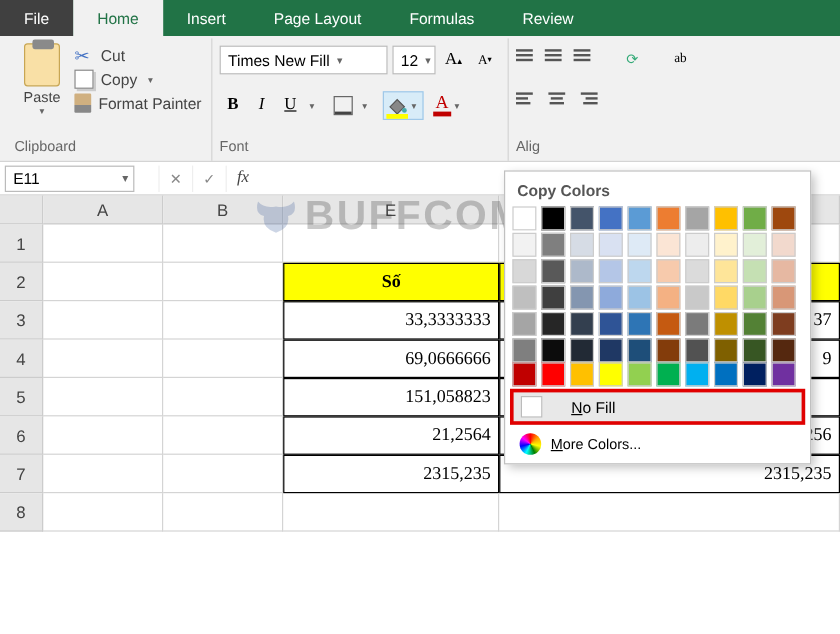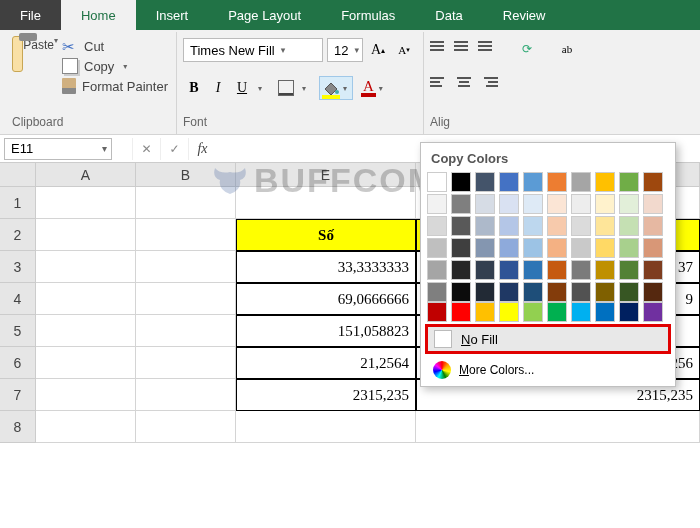--- a/index.html
+++ b/index.html
@@ -58,22 +58,22 @@
     gap: 4px;
   }
   .group-label {
     color: #666;
     font-size: 12px;
     height: 20px;
     line-height: 20px;
   }
   .paste-big {
     display: flex;
-    flex-direction: row;
-    align-items: flex-start;
+    flex-direction: column;
+    align-items: center;
     width: 46px;
     cursor: pointer;
     padding-top: 4px;
   }
   .paste-icon {
     width: 30px; height: 36px;
     background: #f9e0a6;
     border: 1px solid #c8a654;
     border-radius: 3px;
     position: relative;
@@ -245,21 +245,21 @@
     box-shadow:3px 3px 8px rgba(0,0,0,0.25);
     padding:6px 6px 2px 6px;
     z-index:50;
   }
   .popup-title{font-size:13px;font-weight:bold;color:#555;margin:2px 0 6px 4px;}
   .theme-grid{display:grid;grid-template-columns:repeat(10,22px);gap:2px;}
   .sw{width:20px;height:20px;border:1px solid #ccc;}
   .theme-shades{display:grid;grid-template-columns:repeat(10,22px);gap:2px 2px;margin-top:2px;}
   .std-row{display:grid;grid-template-columns:repeat(10,22px);gap:2px;margin-bottom:2px;}
   .nofill-row{
-    display:flex;align-items:center;gap:9px;
+    display:flex;align-items:center;gap:24px;
     height:30px;padding:2px 6px;
     background:#e8e8e8;
     border:3px solid #e00000;
     margin:2px -2px;
   }
   .nofill-sw{width:18px;height:18px;border:1px solid #bbb;background:#fff;}
   .nofill-text{font-size:13px;}
   .nofill-text u{text-decoration:underline;}
   .more-row{display:flex;align-items:center;gap:8px;height:28px;padding:0 6px;}
   .wheel{
@@ -282,21 +282,20 @@
 </style>
 </head>
 <body>
 
 <div class="tabbar">
   <div class="tab file">File</div>
   <div class="tab active">Home</div>
   <div class="tab">Insert</div>
   <div class="tab">Page Layout</div>
   <div class="tab">Formulas</div>
-  <div class="tab">Data</div>
   <div class="tab">Review</div>
 </div>
 
 <div class="ribbon">
 
   <div class="group">
     <div class="group-body">
       <div class="paste-big">
         <div class="paste-icon"></div>
         <div class="paste-caption">Paste</div>

